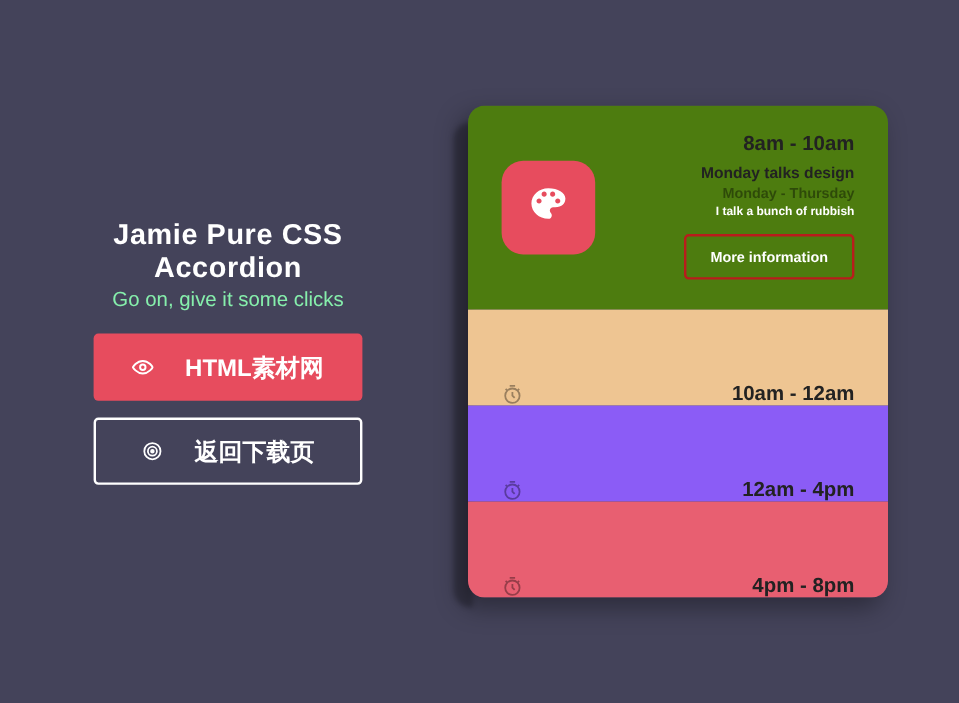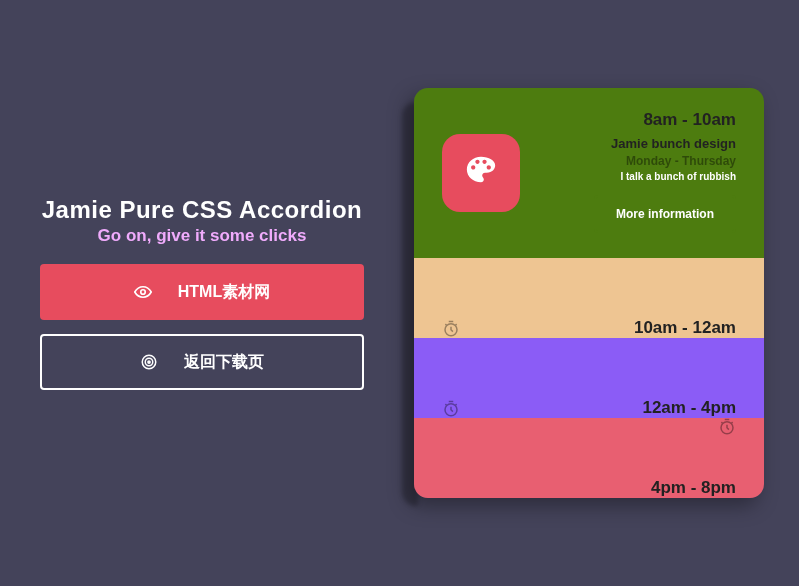--- a/index.html
+++ b/index.html
@@ -24,35 +24,35 @@
   flex: 0 0 300px;
   text-align: center;
 }
 .title {
   color: #fff;
   font-size: 24px;
   font-weight: 800;
   letter-spacing: 0.5px;
 }
 .subtitle {
-  color: #f0abfc;
+  color: #86efac;
   font-size: 17px;
-  font-weight: 700;
+  font-weight: 400;
   margin-top: 2px;
 }
 .btn {
   display: flex;
   align-items: center;
   justify-content: center;
   gap: 26px;
-  width: 324px;
+  width: 224px;
   height: 56px;
   margin: 18px auto 0;
   border-radius: 4px;
-  font-size: 16px;
+  font-size: 20px;
   font-weight: 700;
   cursor: pointer;
   color: #fff;
 }
 .btn-primary {
   background: #e74c5e;
   border: none;
 }
 .btn-outline {
   background: transparent;
@@ -97,21 +97,21 @@
   height: 80px;
 }
 .panel-expanded {
   height: 170px;
   padding: 22px 28px;
   align-items: flex-start;
 }
 .panel-0 { background: #4d7c0f; }
 .panel-1 { background: #eec592; }
 .panel-2 { background: #8b5cf6; }
-.panel-3 { background: #e85f71; flex-direction: column; }
+.panel-3 { background: #e85f71; }
 .time {
   font-size: 17px;
   font-weight: 800;
   color: #222;
 }
 .clock-ico {
   opacity: 0.35;
   width: 18px;
   height: 18px;
   display: inline-flex;
@@ -145,21 +145,21 @@
   font-weight: 600;
   padding-left: 16px;
 }
 .ev-desc {
   font-size: 10px;
   color: #fff;
   font-weight: 700;
 }
 .more-btn {
   margin-top: 10px;
-  border: 2px solid #4d7c0f;
+  border: 2px solid #b91c1c;
   color: #fff;
   background: transparent;
   font-size: 12px;
   font-weight: 700;
   padding: 10px 20px;
   border-radius: 4px;
   cursor: pointer;
 }
 </style>
 </head>
@@ -199,21 +199,21 @@
       <div class="panel panel-0 panel-expanded">
         <div class="badge">
           <span>
             <svg width="34" height="34" viewBox="0 0 24 24" fill="#fff">
                 <path d="M12 2C6.48 2 2 6.03 2 11c0 4.97 4.48 9 10 9 1.1 0 2-.9 2-2 0-.55-.22-1.05-.58-1.41-.36-.36-.58-.86-.58-1.41 0-1.1.9-2 2-2h1.16C19.93 13.18 22 10.82 22 8c0-3.31-4.48-6-10-6zM6.5 11c-.83 0-1.5-.67-1.5-1.5S5.67 8 6.5 8 8 8.67 8 9.5 7.33 11 6.5 11zm3-4C8.67 7 8 6.33 8 5.5S8.67 4 9.5 4s1.5.67 1.5 1.5S10.33 7 9.5 7zm5 0c-.83 0-1.5-.67-1.5-1.5S13.67 4 14.5 4s1.5.67 1.5 1.5S15.33 7 14.5 7zm3 4c-.83 0-1.5-.67-1.5-1.5S16.67 8 17.5 8s1.5.67 1.5 1.5-.67 1.5-1.5 1.5z"></path>
               </svg>
           </span>
         </div>
         <div class="expanded-body">
           <div class="time">8am - 10am</div>
-          <div class="ev-title">Jamie bunch design</div>
+          <div class="ev-title">Monday talks design</div>
           <div class="ev-days">Monday - Thursday</div>
           <div class="ev-desc">I talk a bunch of rubbish</div>
           <button class="more-btn">More information</button>
         </div>
       </div>
 
       <div class="panel panel-1 panel-collapsed">
         <span class="clock-ico">
           <svg viewBox="0 0 24 24" fill="none" stroke="#000" stroke-width="2">
               <circle cx="12" cy="13" r="8"></circle>

